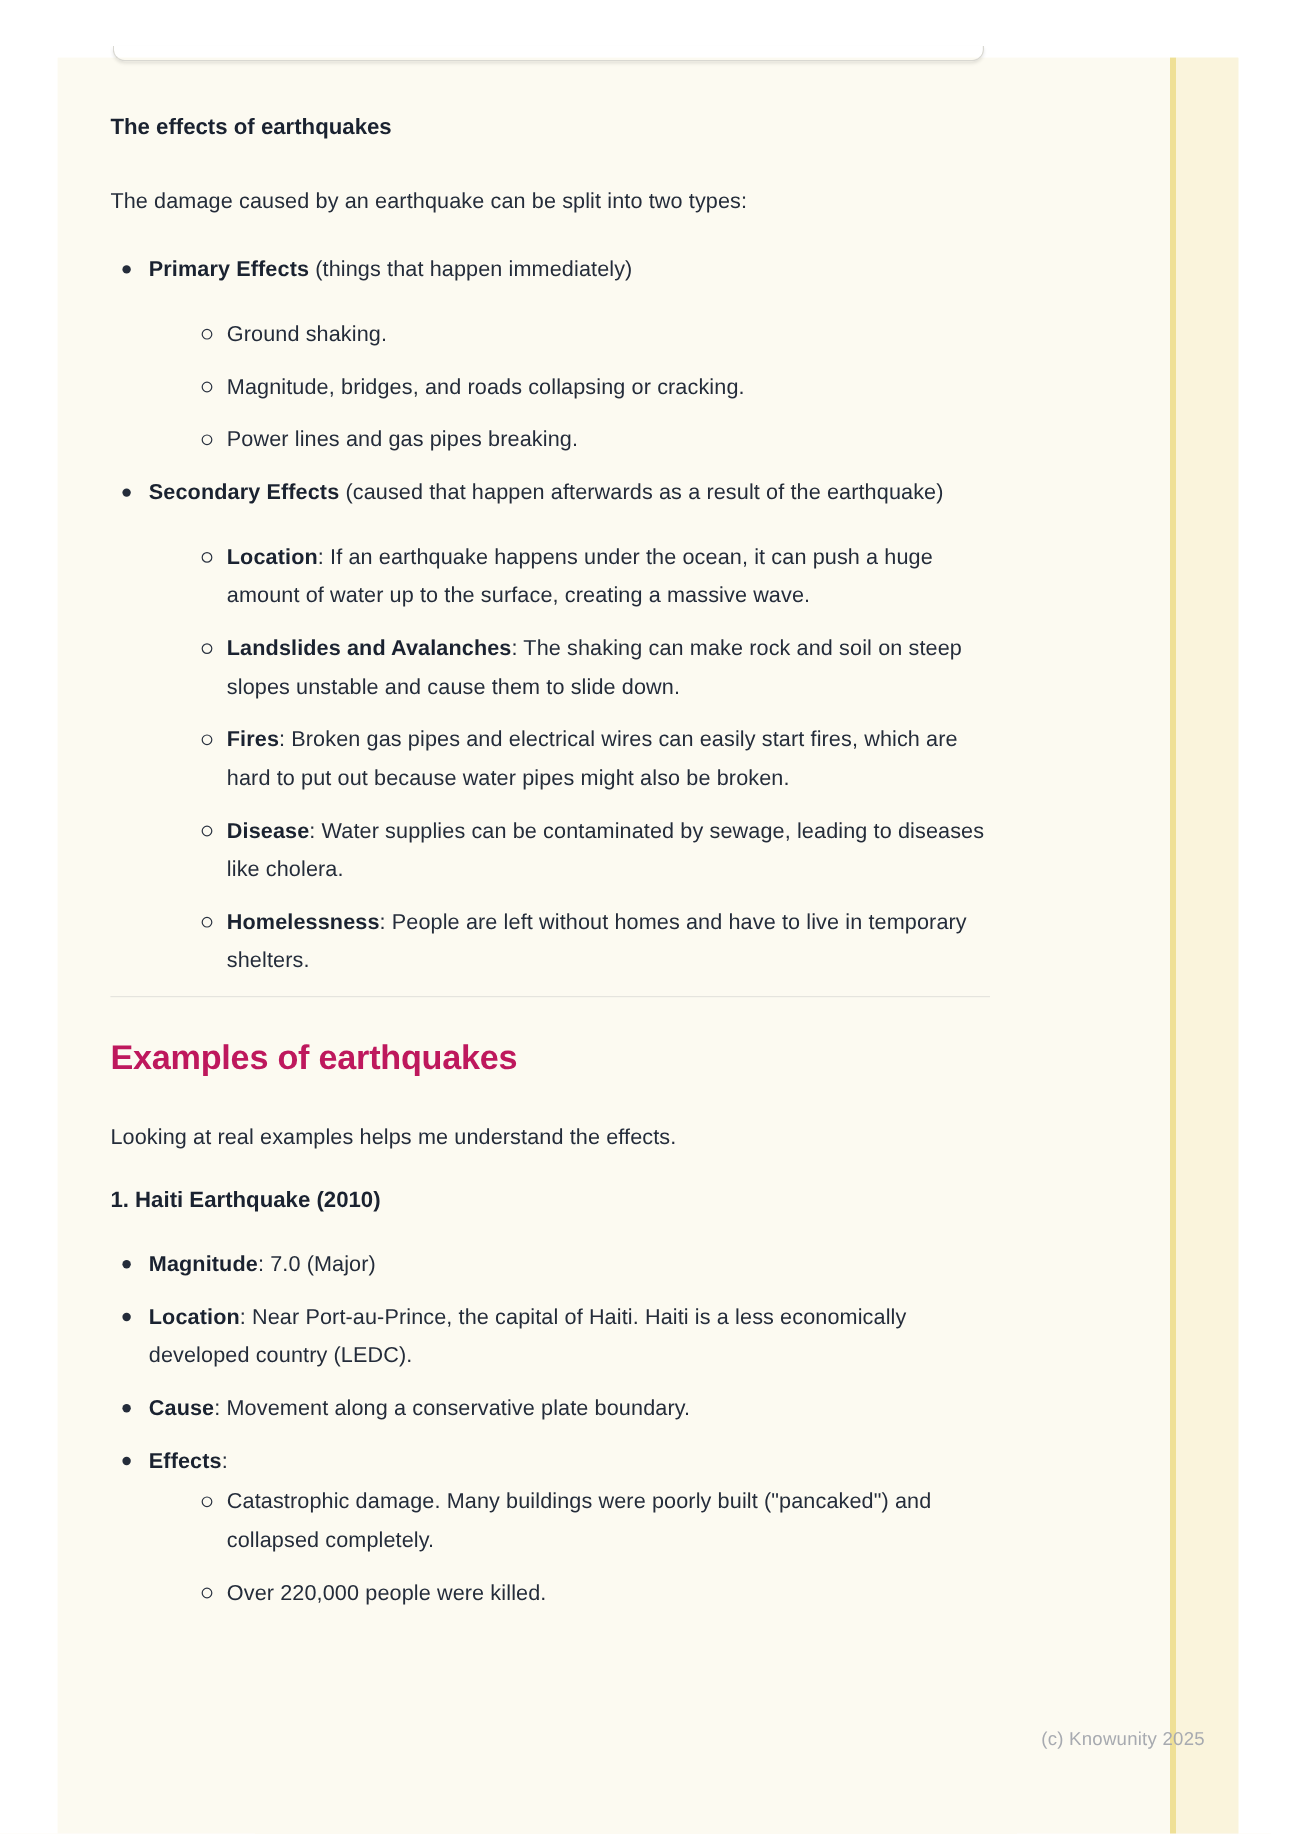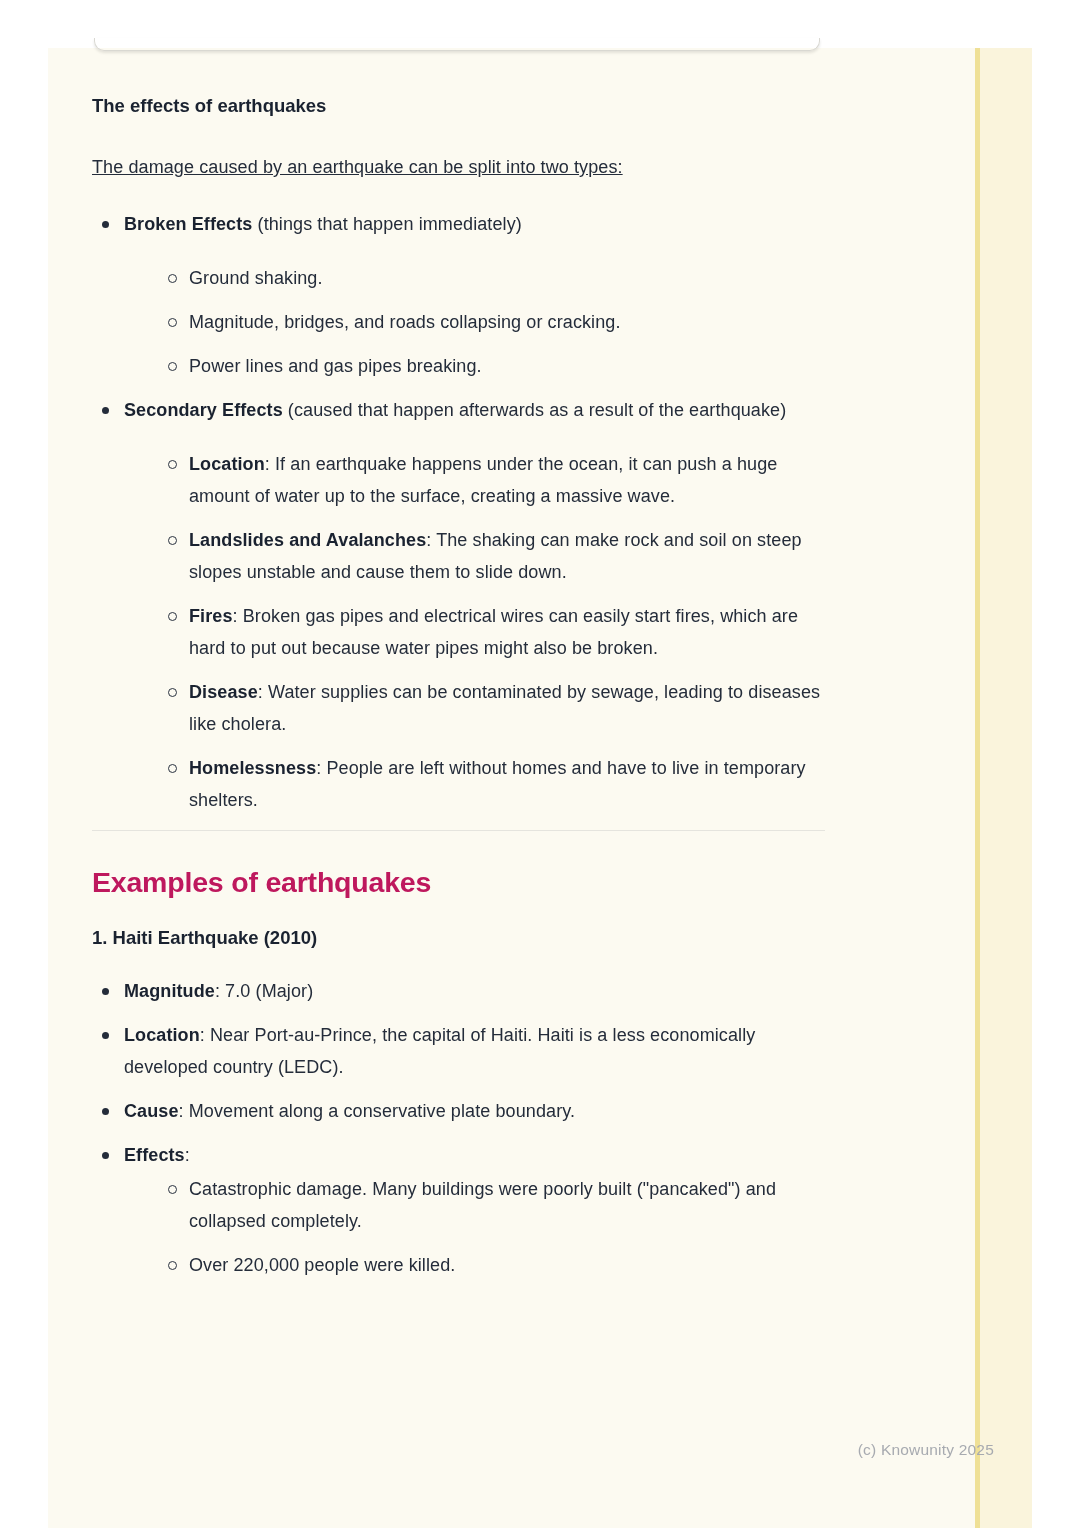--- a/index.html
+++ b/index.html
@@ -28,21 +28,21 @@
   }
   
   .content{
     position:relative;padding:46px 207px 0 44px;
     color:#242C3A;font-size:18px;line-height:32px;letter-spacing:0.1px;
   }
   .block-title{
     margin:0;font-size:18.5px;line-height:24px;font-weight:700;color:#1A2230;
     letter-spacing:0;
   }
-  .para{margin:0;text-decoration:underline;}
+  .para{margin:0;}
   .mt33{margin-top:33px}.mt25{margin-top:25px}.mt30{margin-top:30px}
   .mt32{margin-top:32px}
   ul{list-style:none;margin:0;padding:0;}
   ul.l1{margin-top:25px;}
   li.l1{position:relative;padding-left:32px;margin-bottom:12px;}
   li.l1::before{
     content:"";position:absolute;left:10px;top:13px;width:7px;height:7px;
     border-radius:50%;background:#242C3A;
   }
   li.secondary{margin-top:9px;text-align:justify;}
@@ -54,41 +54,41 @@
     content:"";position:absolute;left:12px;top:12px;width:7px;height:7px;
     border:1.5px solid #2A3240;border-radius:50%;background:transparent;
   }
   .b{font-weight:700;color:#1A2230;}
   hr.divider{border:none;border-top:1.5px solid #E5E4DE;margin:14px 0 0;}
   .section-title{
     margin:32px 0 0;font-size:28.5px;line-height:38px;font-weight:700;
     color:#be185d;letter-spacing:-0.2px;
   }
   .watermark{
-    position:absolute;top:1441px;right:86px;z-index:5;
+    position:absolute;top:1441px;right:76px;z-index:5;
     font-size:15.5px;line-height:18px;color:#A7AAB0;letter-spacing:0.2px;
   }
 </style>
 </head>
 <body>
 
 <div class="sheet">
   <div class="margin-line"></div>
   <div class="margin-panel"></div>
   <div class="cut-card"></div>
 
   <div class="content">
 
     <h4 class="block-title">The effects of earthquakes</h4>
 
     <p class="para mt33">The damage caused by an earthquake can be split into two types:</p>
 
     <ul class="l1">
       <li class="l1">
-        <span class="b">Broken Effects</span><span> (things that happen immediately)</span>
+        <span class="b">Primary Effects</span><span> (things that happen immediately)</span>
         <ul class="l2">
           <li class="l2">Ground shaking.</li>
           <li class="l2">Magnitude, bridges, and roads collapsing or cracking.</li>
           <li class="l2">Power lines and gas pipes breaking.</li>
         </ul>
       </li>
       <li class="l1 secondary">
         <span class="b">Secondary Effects</span><span> (caused that happen afterwards as a result of the earthquake)</span>
         <ul class="l2">
           <li class="l2">
@@ -107,20 +107,21 @@
             <span class="b">Homelessness</span><span>: People are left without homes and have to live in temporary shelters.</span>
           </li>
         </ul>
       </li>
     </ul>
 
     <hr class="divider">
 
     <h2 class="section-title">Examples of earthquakes</h2>
 
+    <p class="para mt30">Looking at real examples helps me understand the effects.</p>
 
     <h4 class="block-title mt25">1. Haiti Earthquake (2010)</h4>
 
     <ul class="l1 mt32">
       <li class="l1">
         <span class="b">Magnitude</span><span>: 7.0 (Major)</span>
       </li>
       <li class="l1">
         <span class="b">Location</span><span>: Near Port-au-Prince, the capital of Haiti. Haiti is a less economically developed country (LEDC).</span>
       </li>

